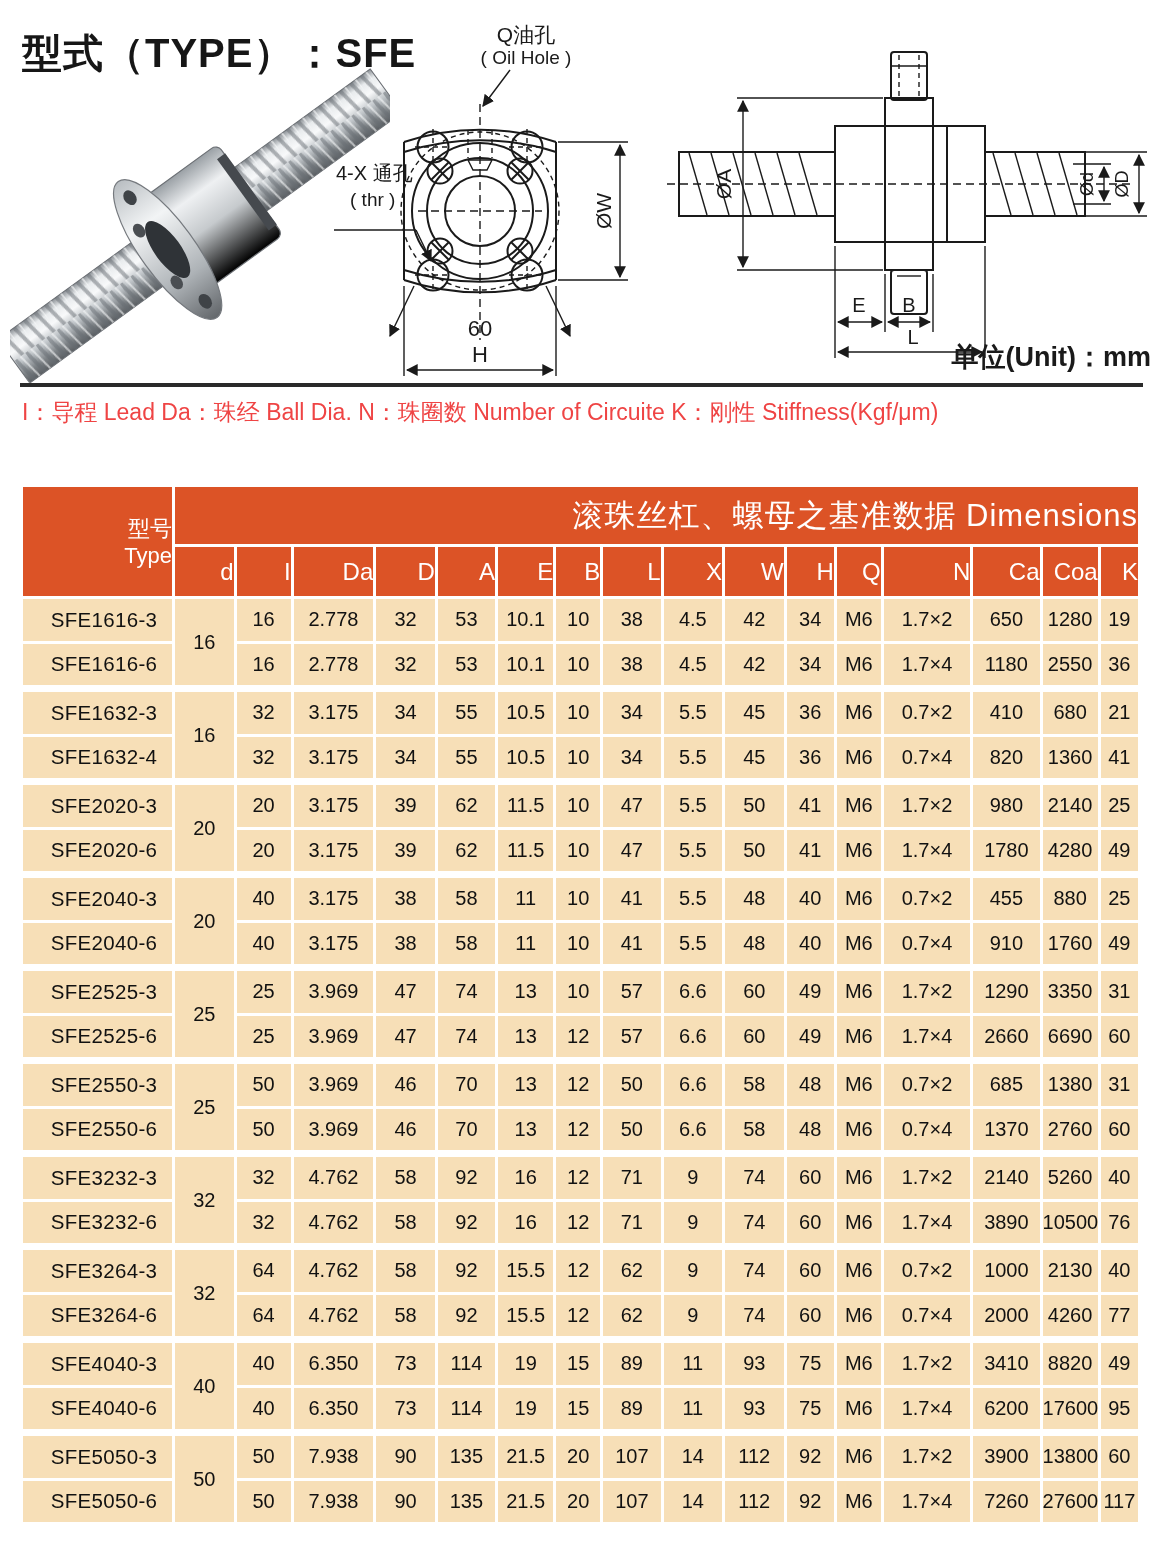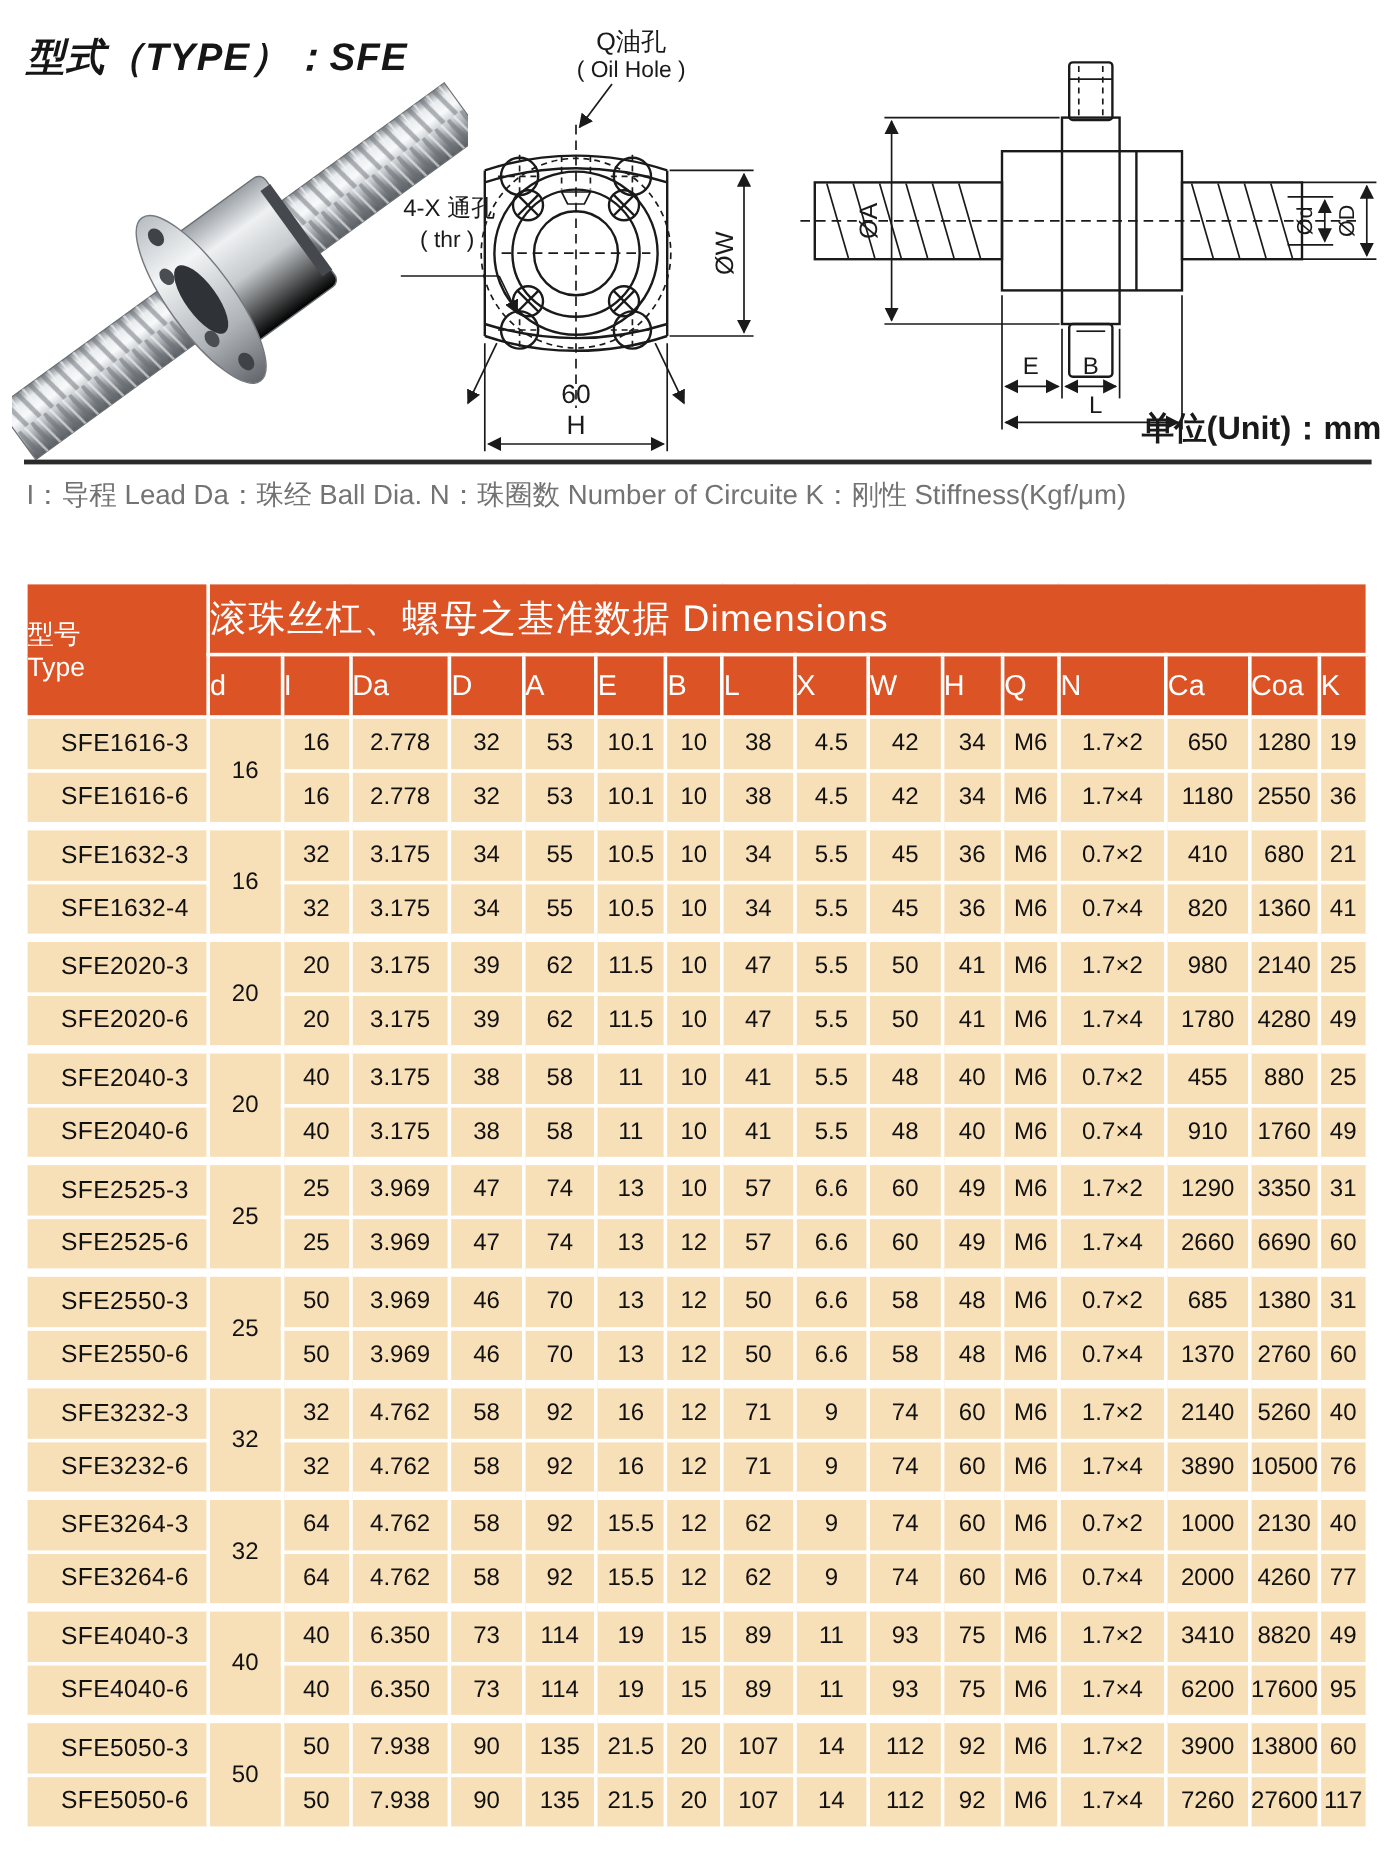--- a/index.html
+++ b/index.html
@@ -3,34 +3,34 @@
 <meta charset="utf-8">
 <style>
   html,body{margin:0;padding:0;}
   body{
     width:1160px;height:1546px;position:relative;background:#ffffff;
     font-family:"Liberation Sans", sans-serif;color:#161616;
     -webkit-font-smoothing:antialiased;
   }
   .abs{position:absolute;}
   #page-title{
-    left:22px;top:26px;font-size:32px;font-weight:bold;letter-spacing:1px;font-style:italic;
+    left:22px;top:26px;font-size:40px;font-weight:bold;letter-spacing:1px;
   }
   #photo-wrap{left:10px;top:58px;width:380px;height:330px;}
   #front-wrap{left:330px;top:18px;width:330px;height:366px;}
   #side-wrap{left:645px;top:14px;width:512px;height:366px;}
   #divider{left:20px;top:383px;width:1123px;height:4px;background:#2a2a2a;}
-  #legend{left:22px;top:394px;width:1120px;font-size:23px;line-height:37px;color:#737373;}
+  #legend{left:22px;top:394px;width:1120px;font-size:23px;line-height:37px;color:#ef4444;}
   #table-wrap{left:20px;top:484px;width:1121px;}
 
   table{border-collapse:collapse;width:1121px;table-layout:fixed;}
   th,td{border:3px solid #ffffff;padding:0;}
   thead th{
     background:var(--orange,#DC5326);color:#ffffff;font-weight:normal;
-    text-align:left;vertical-align:middle;
+    text-align:right;vertical-align:middle;
   }
   th.type-head{font-size:22px;line-height:27px;}
   th.dims-head{font-size:31px;height:57px;letter-spacing:1px;}
   th.col-letter{font-size:24px;height:49px;}
   tbody td{
     background:var(--peach,#F7DFB7);font-size:20px;text-align:center;
     vertical-align:middle;height:41.5px;color:#111;
   }
   tbody td.type{text-align:center;padding-left:13px;font-size:20.5px;letter-spacing:.3px;}
   tbody tr.gstart td{border-top-width:7px;}

